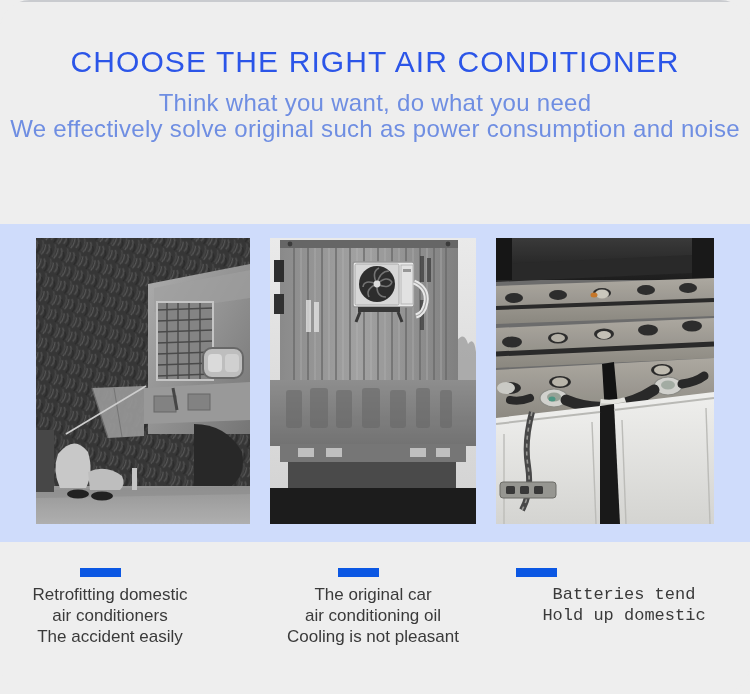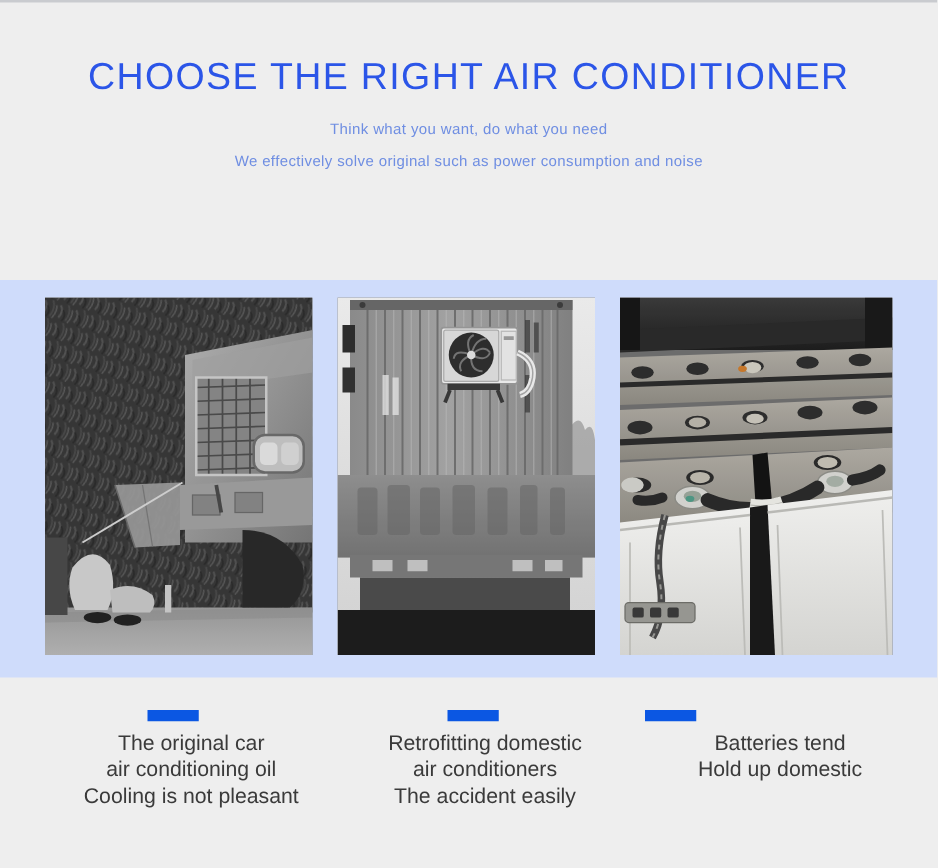--- a/index.html
+++ b/index.html
@@ -13,20 +13,21 @@
     font-family: "Liberation Sans", sans-serif;
     overflow: hidden;
     position: relative;
   }
   .page {
     position: relative;
     width: 750px;
     height: 694px;
     background: #eeeeee;
     overflow: hidden;
+    border-radius: 30px;
   }
   .top-hairline {
     position: absolute;
     top: 0; left: 0;
     width: 750px;
     height: 2px;
     background: #c9cbcf;
   }
 
   
@@ -46,21 +47,21 @@
     line-height: 35px;
     white-space: nowrap;
   }
   .subtitle-block {
     margin-top: 11px;
   }
   .subtitle-line {
     color: #6f8ee2;
     font-family: "Liberation Sans", sans-serif;
     font-weight: 400;
-    font-size: 12px;
+    font-size: 24px;
     line-height: 26px;
     letter-spacing: 0.3px;
     white-space: nowrap;
   }
 
   
   .photo-band {
     position: absolute;
     top: 224px;
     left: 0;
@@ -117,21 +118,21 @@
     margin-top: 7px;
     text-align: center;
     color: #3a3a3a;
     font-family: "Liberation Sans", sans-serif;
     font-size: 17px;
     line-height: 21px;
     white-space: nowrap;
   }
   .caption-col.c1 .caption-text { padding-left: 18px; }
   .caption-col.c2 .caption-text { padding-left: 0px; }
-  .caption-col.c3 .caption-text { padding-left: 0px; text-align: center; }
+  .caption-col.c3 .caption-text { padding-left: 0px; text-align: center; font-family: Liberation Mono, monospace; }
   .caption-line { display: block; }
 </style>
 </head>
 <body>
 
 <div class="page">
 
   <div class="top-hairline"></div>
 
   <div class="header">
@@ -436,38 +437,38 @@
           </g>
           <rect x="0" y="0" width="218" height="286" fill="#000" opacity="0.02"></rect>
         </svg>
       </div>
 
     </div>
   </div>
 
   <div class="captions">
 
+    <div class="caption-col c2">
+      <div class="accent-bar"></div>
+      <div class="caption-text">
+        <span class="caption-line">Retrofitting domestic</span>
+        <span class="caption-line">air conditioners</span>
+        <span class="caption-line">The accident easily</span>
+      </div>
+    </div>
+
     <div class="caption-col c1">
       <div class="accent-bar"></div>
       <div class="caption-text">
         <span class="caption-line">The original car</span>
         <span class="caption-line">air conditioning oil</span>
         <span class="caption-line">Cooling is not pleasant</span>
       </div>
     </div>
 
-    <div class="caption-col c2">
-      <div class="accent-bar"></div>
-      <div class="caption-text">
-        <span class="caption-line">Retrofitting domestic</span>
-        <span class="caption-line">air conditioners</span>
-        <span class="caption-line">The accident easily</span>
-      </div>
-    </div>
-
     <div class="caption-col c3">
       <div class="accent-bar"></div>
       <div class="caption-text">
         <span class="caption-line">Batteries tend</span>
         <span class="caption-line">Hold up domestic</span>
       </div>
     </div>
 
   </div>
 

